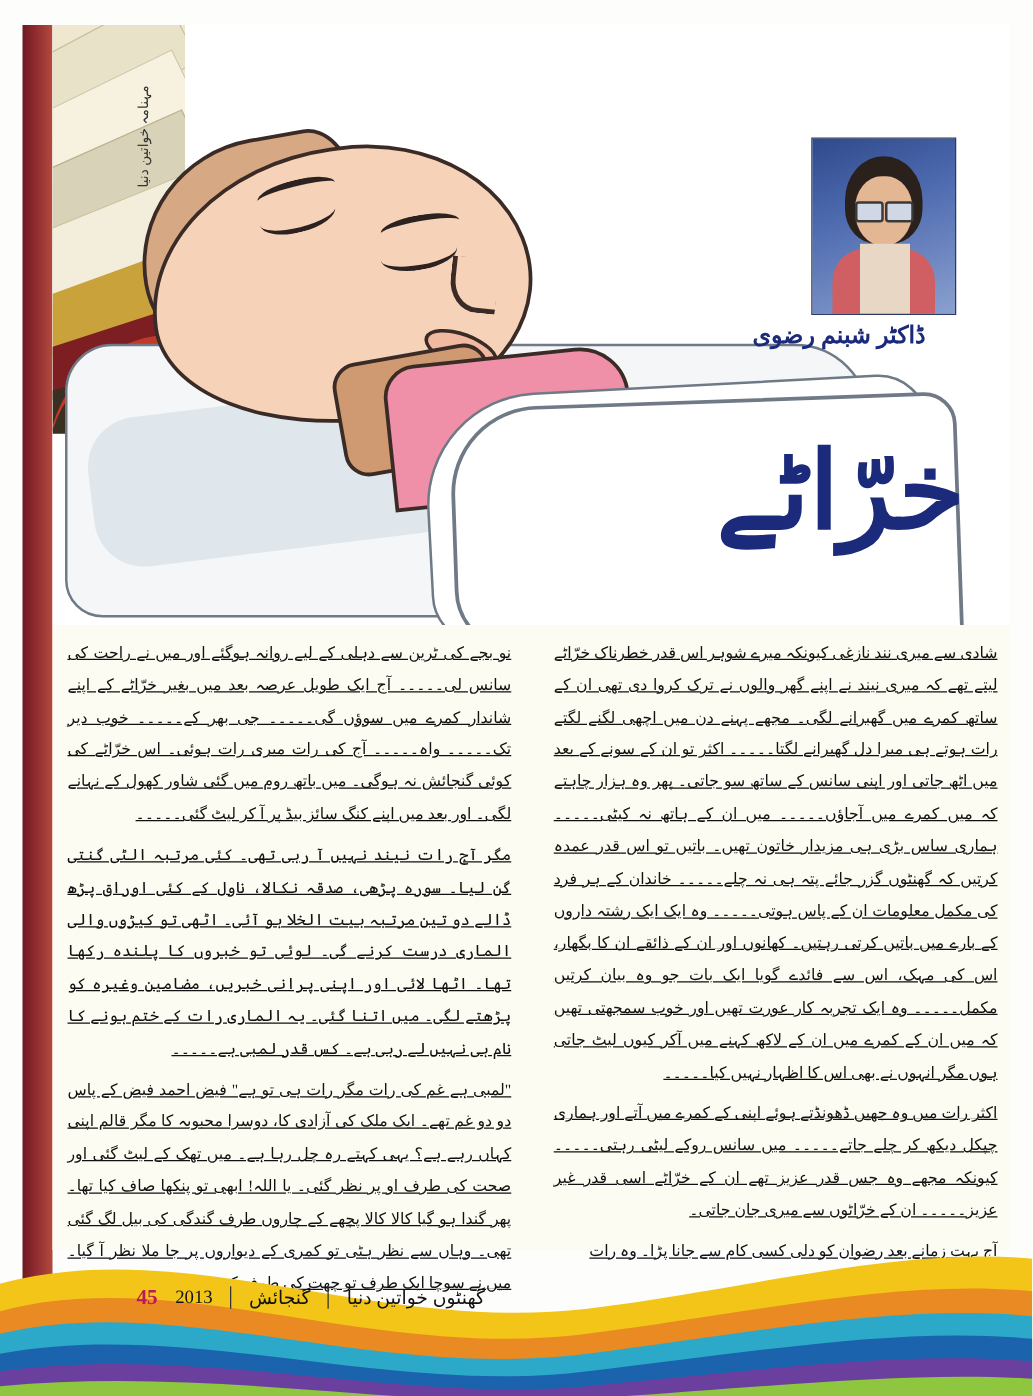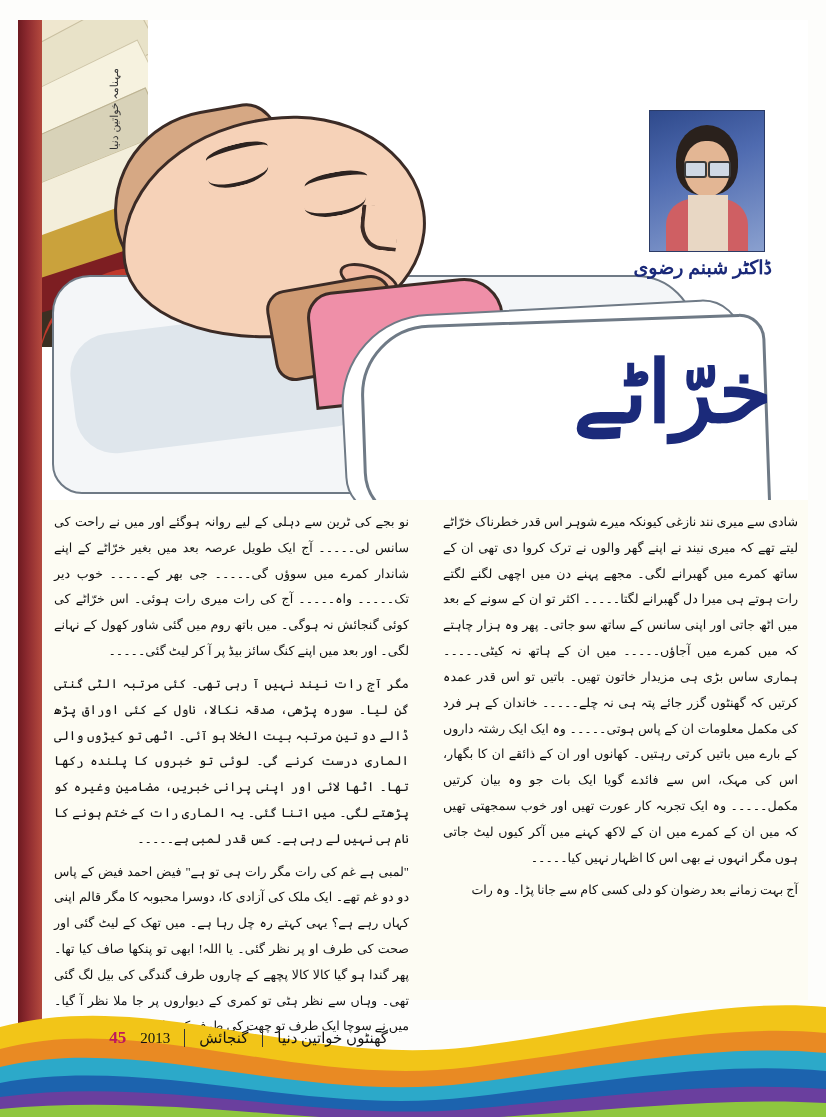--- a/index.html
+++ b/index.html
@@ -251,21 +251,21 @@
   }
   .ap-scarf {
     position: absolute; left: 38px; top: 84px; width: 40px; height: 56px;
     background: #e8d7c4;
   }
   .author-name {
     position: absolute;
     left: 560px;
     top: 236px;
     width: 170px;
-    text-align: right;
+    text-align: left;
     direction: rtl;
     font-family: "Liberation Serif", serif;
     font-size: 19px;
     color: #1b2a7a;
     font-weight: bold;
   }
 
   
   .body-area {
     position: absolute;
@@ -278,20 +278,21 @@
   .col {
     position: absolute;
     top: 10px;
     width: 355px;
     direction: rtl;
     text-align: justify;
     font-family: "Liberation Serif", serif;
     font-size: 12.6px;
     line-height: 2.05;
     color: #111;
+    text-decoration: underline;
   }
   .col-right { right: 10px; }
   .col-left  { left: 12px; }
   .col p { margin: 0 0 7px 0; }
 
   
   .wave-wrap {
     position: absolute;
     left: 0;
     bottom: 0;
@@ -370,20 +371,21 @@
       <div class="ap-glass ap-g2"></div>
       <div class="ap-body"></div>
       <div class="ap-scarf"></div>
     </div>
     <div class="author-name">ڈاکٹر شبنم رضوی</div>
   </div>
 
   <div class="body-area">
     <div class="col col-right">
       <p>شادی سے میری نند نازغی کیونکہ میرے شوہر اس قدر خطرناک خرّاٹے لیتے تھے کہ میری نیند نے اپنے گھر والوں نے ترک کروا دی تھی ان کے ساتھ کمرے میں گھبرانے لگی۔ مجھے پہنے دن میں اچھی لگنے لگتے رات ہوتے ہی میرا دل گھبرانے لگتا۔۔۔۔۔ اکثر تو ان کے سونے کے بعد میں اٹھ جاتی اور اپنی سانس کے ساتھ سو جاتی۔ پھر وہ ہزار چاہتے کہ میں کمرے میں آجاؤں۔۔۔۔۔ میں ان کے ہاتھ نہ کیٹی۔۔۔۔۔ ہماری ساس بڑی ہی مزیدار خاتون تھیں۔ باتیں تو اس قدر عمدہ کرتیں کہ گھنٹوں گزر جائے پتہ ہی نہ چلے۔۔۔۔۔ خاندان کے ہر فرد کی مکمل معلومات ان کے پاس ہوتی۔۔۔۔۔ وہ ایک ایک رشتہ داروں کے بارے میں باتیں کرتی رہتیں۔ کھانوں اور ان کے ذائقے ان کا بگھار، اس کی مہک، اس سے فائدے گویا ایک بات جو وہ بیان کرتیں مکمل۔۔۔۔۔ وہ ایک تجربہ کار عورت تھیں اور خوب سمجھتی تھیں کہ میں ان کے کمرے میں ان کے لاکھ کہنے میں آکر کیوں لیٹ جاتی ہوں مگر انہوں نے بھی اس کا اظہار نہیں کیا۔۔۔۔۔</p>
+      <p>اکثر رات میں وہ جھیں ڈھونڈتے ہوئے اپنی کے کمرے میں آتے اور ہماری چپکل دیکھ کر چلے جاتے۔۔۔۔۔ میں سانس روکے لیٹی رہتی۔۔۔۔۔ کیونکہ مجھے وہ جس قدر عزیز تھے ان کے خرّاٹے اسی قدر غیر عزیز۔۔۔۔۔ ان کے خرّاٹوں سے میری جان جاتی۔</p>
       <p>آج بہت زمانے بعد رضوان کو دلی کسی کام سے جانا پڑا۔ وہ رات</p>
     </div>
     <div class="col col-left">
       <p>نو بجے کی ٹرین سے دہلی کے لیے روانہ ہوگئے اور میں نے راحت کی سانس لی۔۔۔۔۔ آج ایک طویل عرصہ بعد میں بغیر خرّاٹے کے اپنے شاندار کمرے میں سوؤں گی۔۔۔۔۔ جی بھر کے۔۔۔۔۔ خوب دیر تک۔۔۔۔۔ واہ۔۔۔۔۔ آج کی رات میری رات ہوئی۔ اس خرّاٹے کی کوئی گنجائش نہ ہوگی۔ میں باتھ روم میں گئی شاور کھول کے نہانے لگی۔ اور بعد میں اپنے کنگ سائز بیڈ پر آ کر لیٹ گئی۔۔۔۔۔</p>
       <p>مگر آج رات نیند نہیں آ رہی تھی۔ کئی مرتبہ الٹی گنتی گن لیا۔ سورہ پڑھی، صدقہ نکالا، ناول کے کئی اوراق پڑھ ڈالے دو تین مرتبہ بیت الخلا ہو آئی۔ اٹھی تو کیڑوں والی الماری درست کرنے گی۔ لوئی تو خبروں کا پلندہ رکھا تھا۔ اٹھا لائی اور اپنی پرانی خبریں، مضامین وغیرہ کو پڑھتے لگی۔ میں اتنا گئی۔ یہ الماری رات کے ختم ہونے کا نام ہی نہیں لے رہی ہے۔ کس قدر لمبی ہے۔۔۔۔۔</p>
       <p>"لمبی ہے غم کی رات مگر رات ہی تو ہے" فیض احمد فیض کے پاس دو دو غم تھے۔ ایک ملک کی آزادی کا، دوسرا محبوبہ کا مگر قالم اپنی کہاں رہے ہے؟ یہی کہتے رہ چل رہا ہے۔ میں تھک کے لیٹ گئی اور صحت کی طرف او پر نظر گئی۔ یا اللہ! ابھی تو پنکھا صاف کیا تھا۔ پھر گندا ہو گیا کالا کالا پچھے کے چاروں طرف گندگی کی بیل لگ گئی تھی۔ وہاں سے نظر ہٹی تو کمری کے دیواروں پر جا ملا نظر آ گیا۔ میں نے سوچا ایک طرف تو چھت کی طرف کے جا لے کو</p>
     </div>
   </div>
 
   <div class="wave-wrap">

